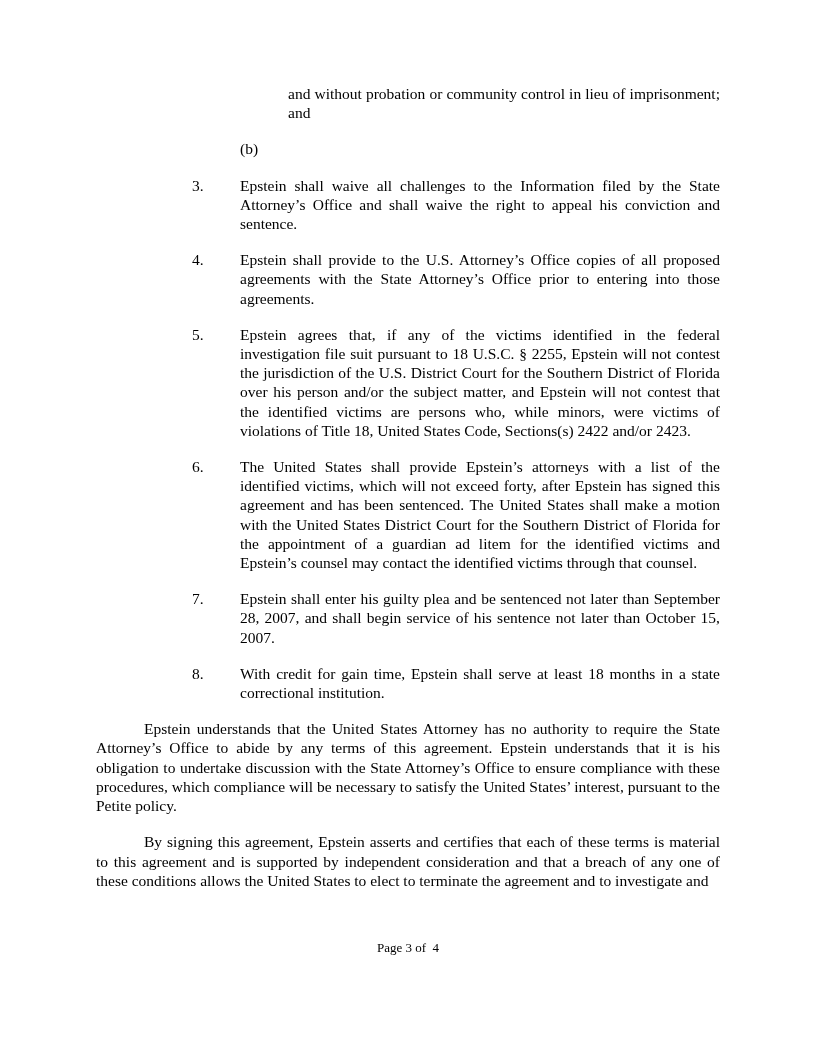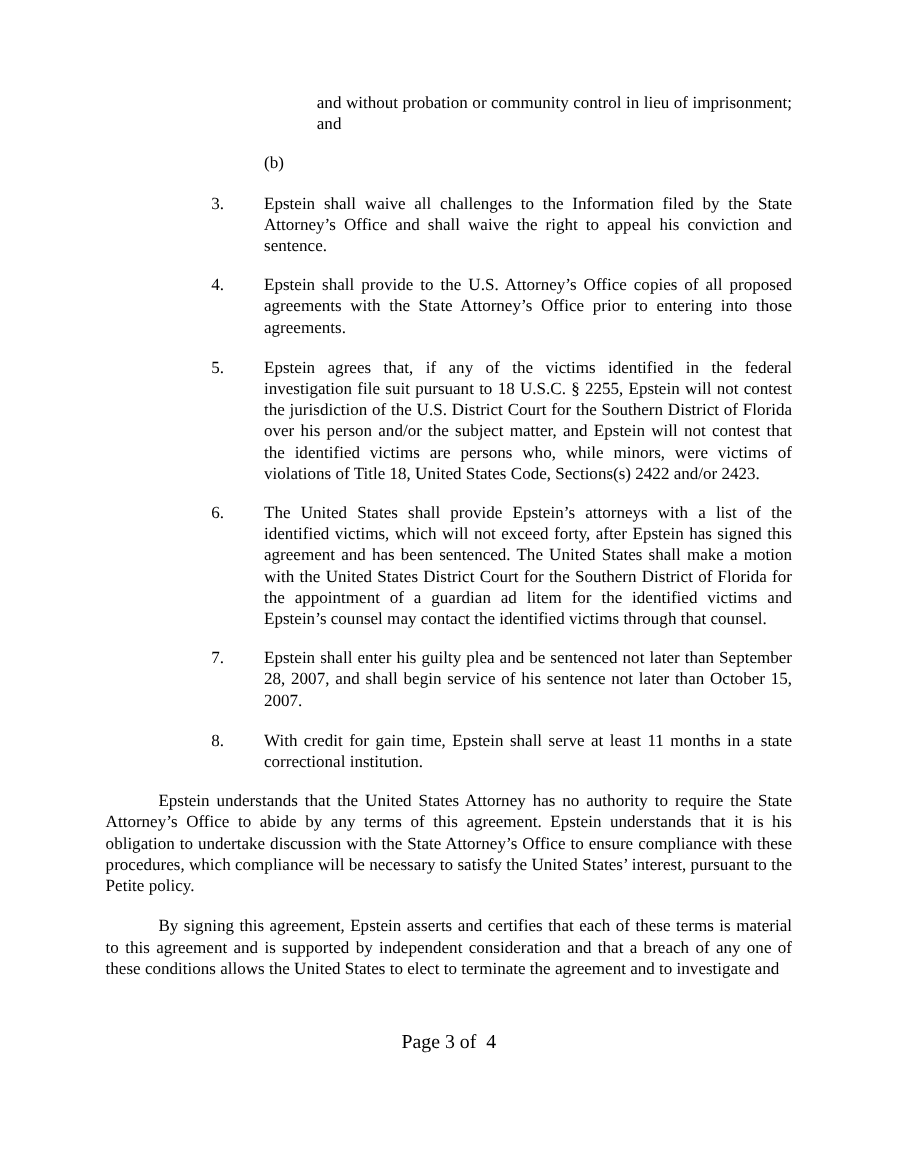--- a/index.html
+++ b/index.html
@@ -77,21 +77,21 @@
     margin-bottom: 17px;
   }
   .italic {
   }
   .footer {
     position: absolute;
     left: 0;
     top: 938px;
     width: 816px;
     text-align: center;
-    font-size: 18px;
+    font-size: 13px;
     line-height: 19.2px;
     white-space: pre;
   }
 </style>
 </head>
 <body>
 
 <div class="page">
   <div class="content">
 
@@ -123,21 +123,21 @@
       <p class="just item-text">The United States shall provide Epstein’s attorneys with a list of the identified victims, which will not exceed forty, after Epstein has signed this agreement and has been sentenced.  The United States shall make a motion with the United States District Court for the Southern District of Florida for the appointment of a guardian ad litem for the identified victims and Epstein’s counsel may contact the identified victims through that counsel.</p>
     </div>
 
     <div class="num-item">
       <span class="num">7.</span>
       <p class="just item-text">Epstein shall enter his guilty plea and be sentenced not later than September 28, 2007, and shall begin service of his sentence not later than October 15, 2007.</p>
     </div>
 
     <div class="num-item">
       <span class="num">8.</span>
-      <p class="just item-text">With credit for gain time, Epstein shall serve at least 11 months in a state correctional institution.</p>
+      <p class="just item-text">With credit for gain time, Epstein shall serve at least 18 months in a state correctional institution.</p>
     </div>
 
     <p class="body-para"><span>Epstein understands that the United States Attorney has no authority to require the State Attorney’s Office to abide by any terms of this agreement.  Epstein understands that it is his obligation to undertake discussion with the State Attorney’s Office to ensure compliance with these procedures, which compliance will be necessary to satisfy the United States’ interest, pursuant to the </span><span class="italic">Petite</span><span> policy.</span></p>
 
     <p class="body-para">By signing this agreement, Epstein asserts and certifies that each of these terms is material to this agreement and is supported by independent consideration and that a breach of any one of these conditions allows the United States to elect to terminate the agreement and to investigate and</p>
 
   </div>
 
   <div class="footer">Page 3 of  4</div>
 </div>

